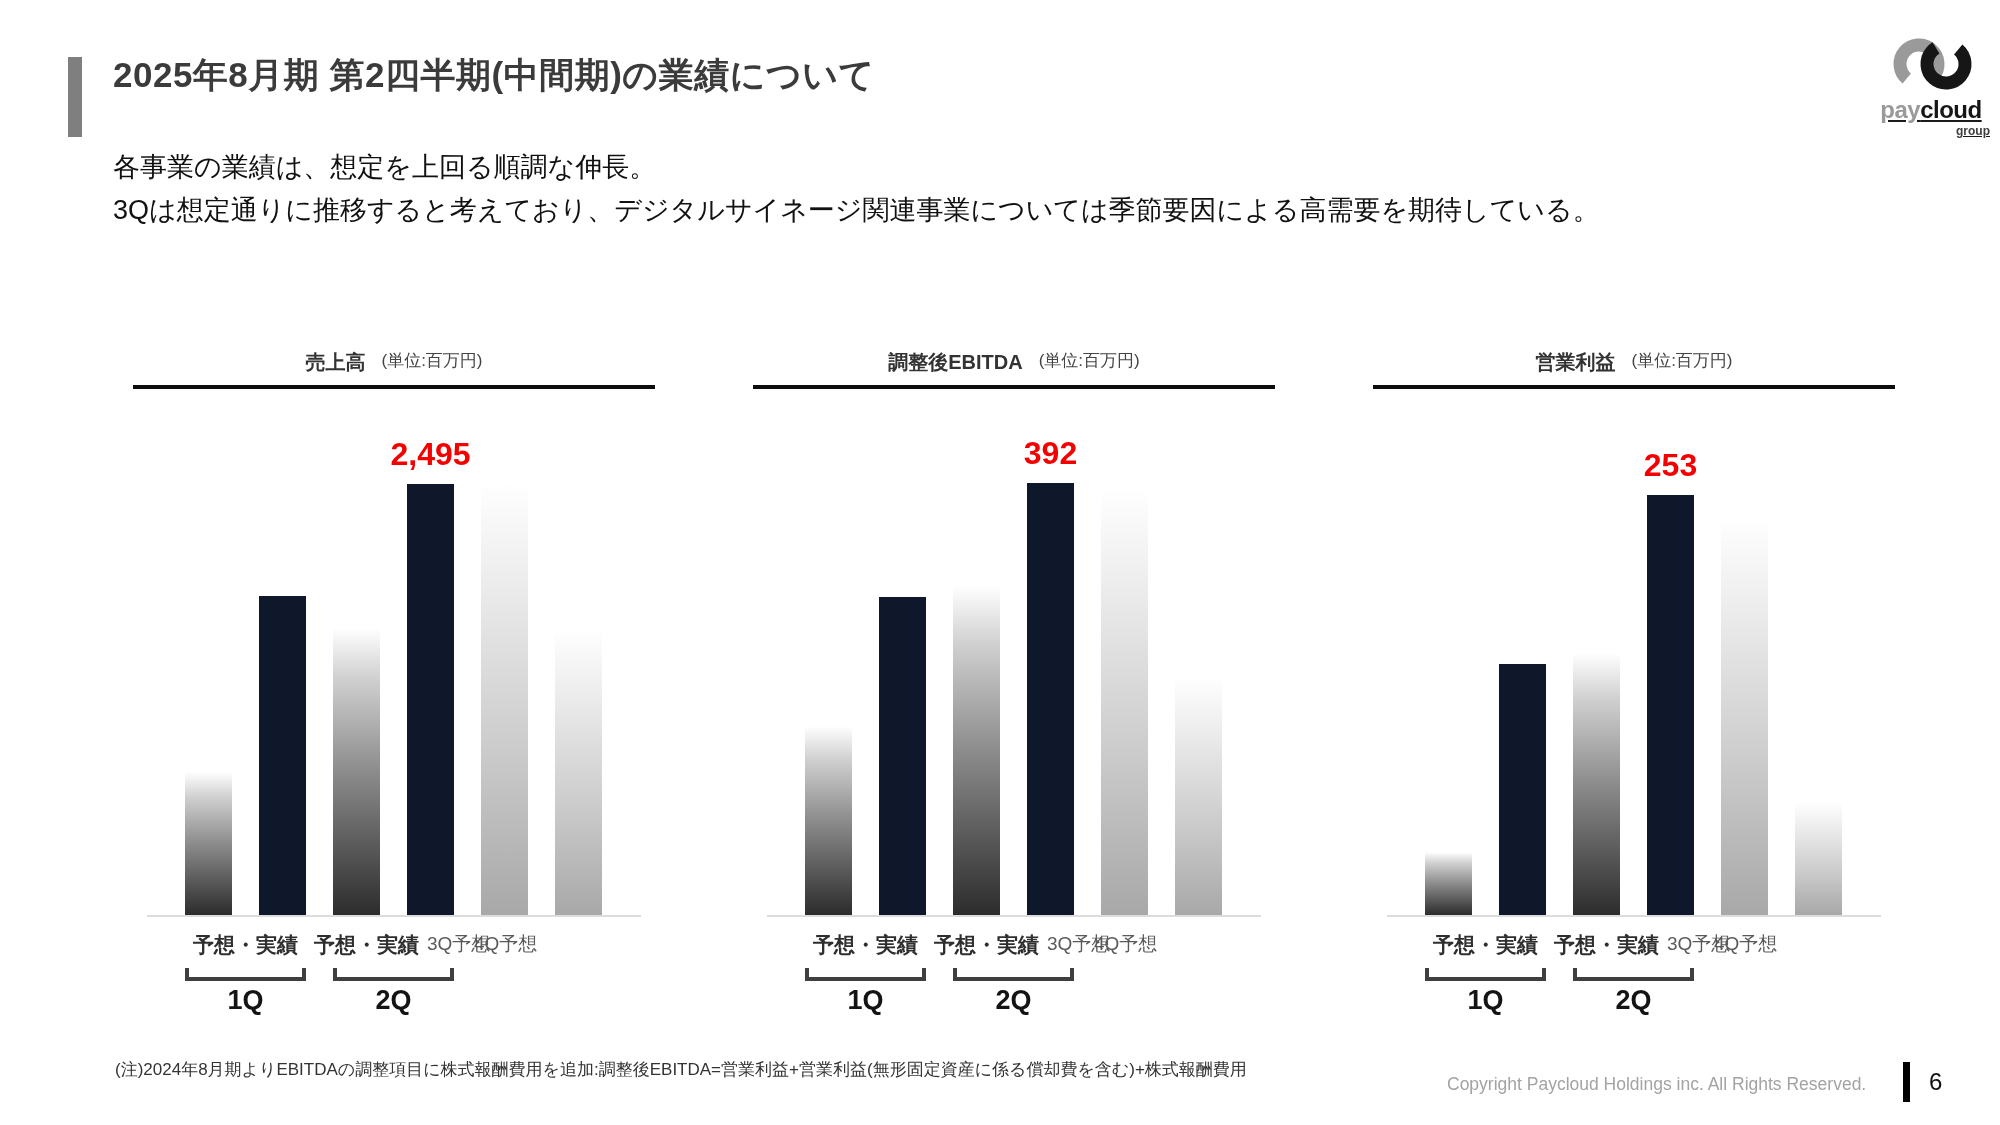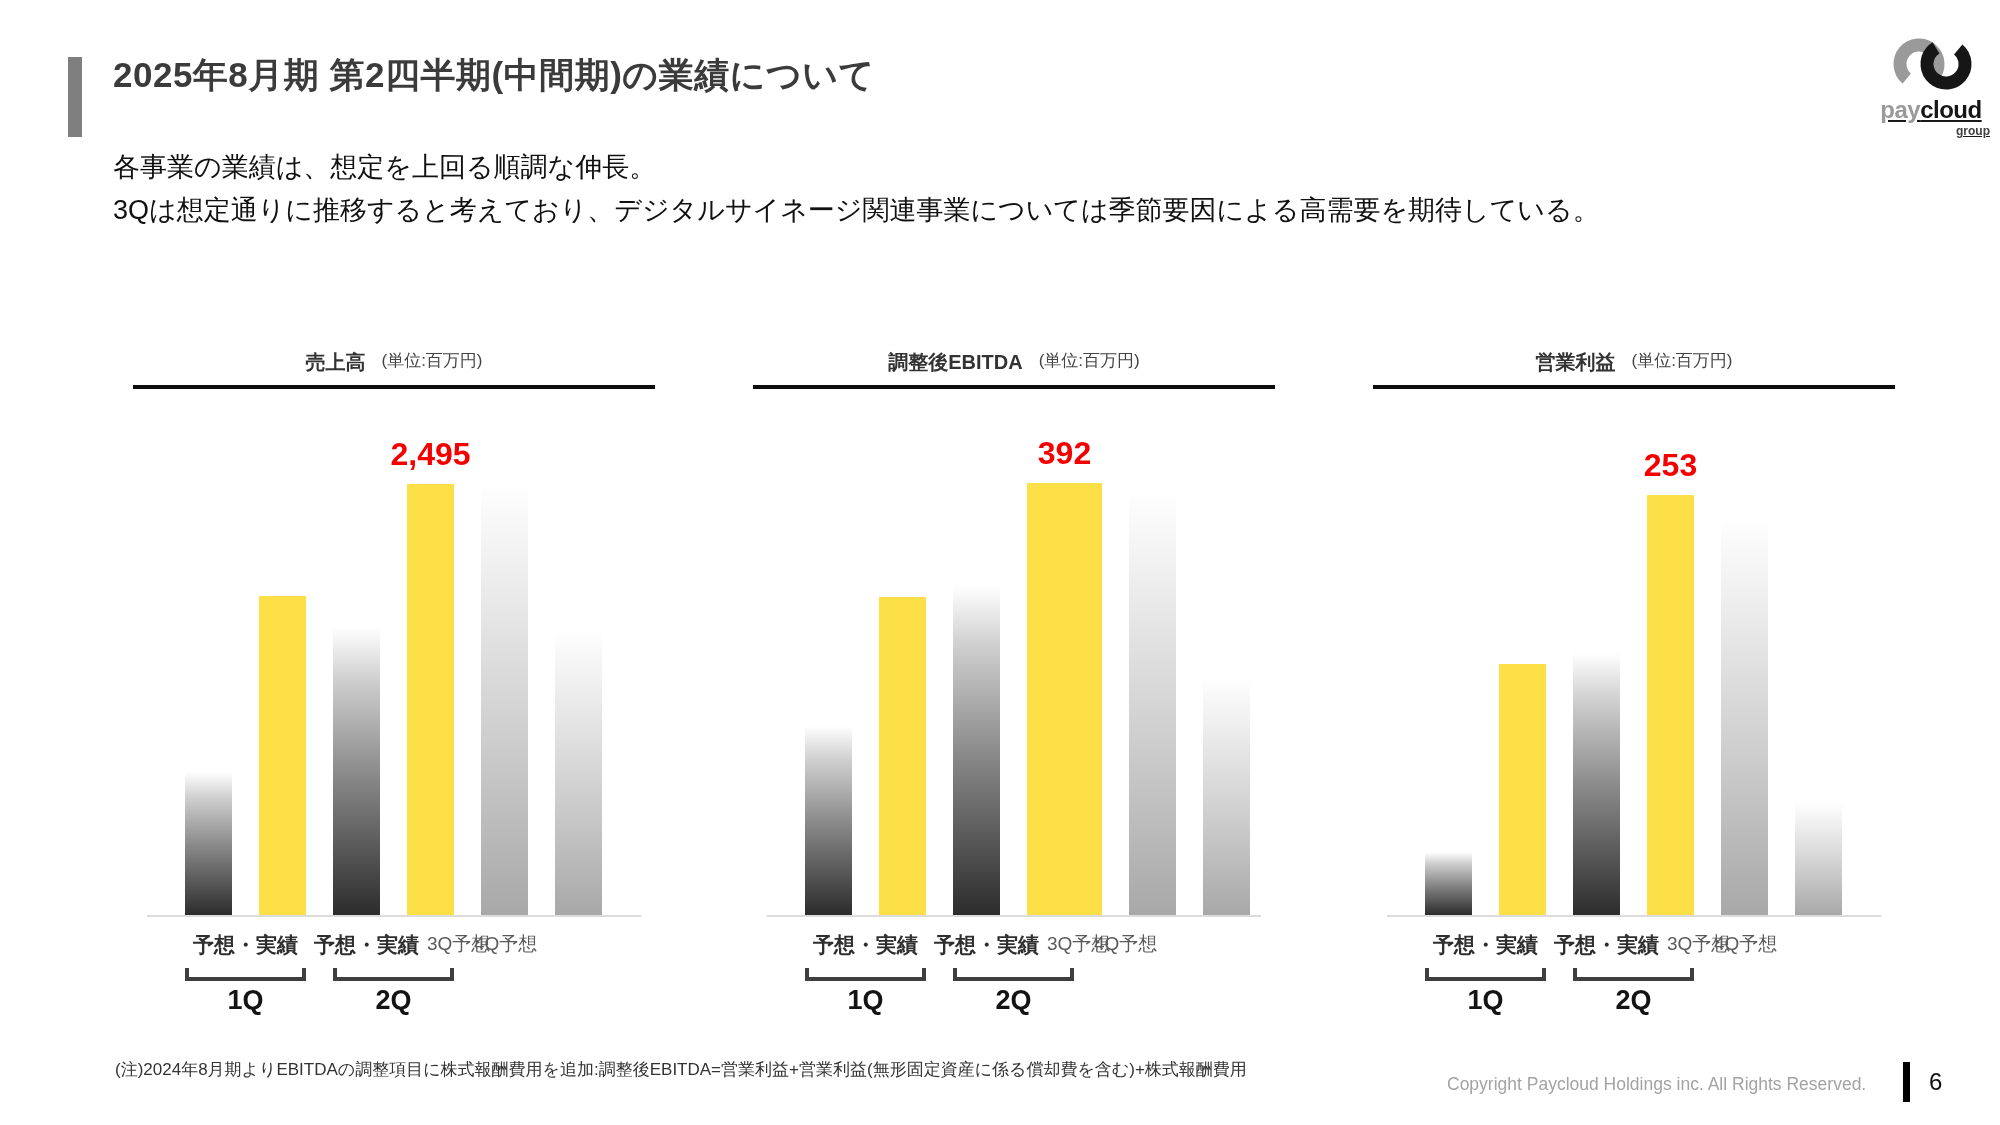--- a/index.html
+++ b/index.html
@@ -21,21 +21,21 @@
   
   .panel{position:absolute;top:330px;width:522px;}
   .panel-header{display:flex;justify-content:center;align-items:flex-end;gap:16px;height:46px;}
   .panel-title{font-size:20px;font-weight:bold;color:#333;}
   .panel-unit{font-size:17px;color:#444;padding-bottom:4px;white-space:nowrap;}
   .panel-rule{margin-top:9px;height:4px;background:#0d0d0d;}
   .plot{position:relative;height:528px;}
   .baseline{position:absolute;bottom:0;left:14px;right:14px;height:2px;background:#dcdcdc;}
   .bars{position:absolute;bottom:2px;left:52px;display:flex;align-items:flex-end;gap:27px;}
   .bar{width:47px;position:relative;}
-  .bar.red{background:#fde047;}
+  .bar.red{background:#0f172a;}
   .bar.dark{background:linear-gradient(to bottom,#ffffff 0%,#cfcfcf 18%,#8c8c8c 50%,#2c2c2c 100%);}
   .bar.light{background:linear-gradient(to bottom,#ffffff 0%,#efefef 20%,#cdcdcd 60%,#a8a8a8 100%);}
   .bar-value{position:absolute;top:-48px;left:50%;transform:translateX(-50%);color:#f40000;font-weight:bold;font-size:32px;white-space:nowrap;}
   .axis-row{display:flex;margin:14px 0 0 52px;}
   .axis-cell{text-align:center;white-space:nowrap;}
   .axis-cell.pair{width:121px;font-weight:bold;font-size:21px;color:#2e2e2e;}
   .axis-cell.single{width:47px;font-size:19px;color:#5a5a5a;}
   .bracket-row{display:flex;gap:27px;margin:9px 0 0 52px;height:13px;}
   .bracket{width:121px;border:4px solid #3f3f3f;border-top:none;box-sizing:border-box;}
   .group-row{display:flex;gap:27px;margin:4px 0 0 52px;}
@@ -108,21 +108,21 @@
       <span class="panel-title">調整後EBITDA</span>
       <span class="panel-unit">(単位:百万円)</span>
     </div>
     <div class="panel-rule"></div>
     <div class="plot">
       <div class="baseline"></div>
       <div class="bars">
           <div class="bar dark" style="height: 189px;"></div>
           <div class="bar red" style="height: 318px;"></div>
           <div class="bar dark" style="height: 329px;"></div>
-          <div class="bar red" style="height: 432px; padding-left: 28px;">
+          <div class="bar red" style="height: 432px;">
             <span class="bar-value">392</span>
           </div>
           <div class="bar light" style="height: 426px;"></div>
           <div class="bar light" style="height: 239px;"></div>
         </div>
     </div>
     <div class="axis-row">
         <div class="axis-cell pair">予想・実績</div>
         <div class="axis-cell pair">予想・実績</div>
         <div class="axis-cell single">3Q予想</div>

